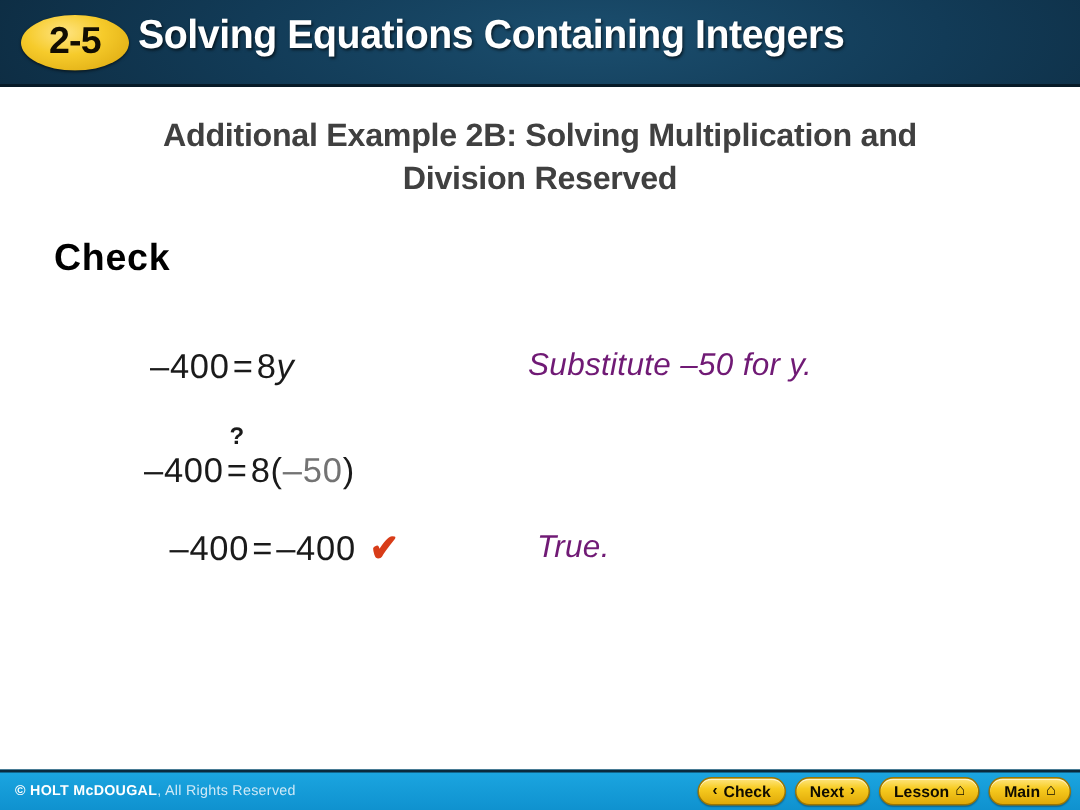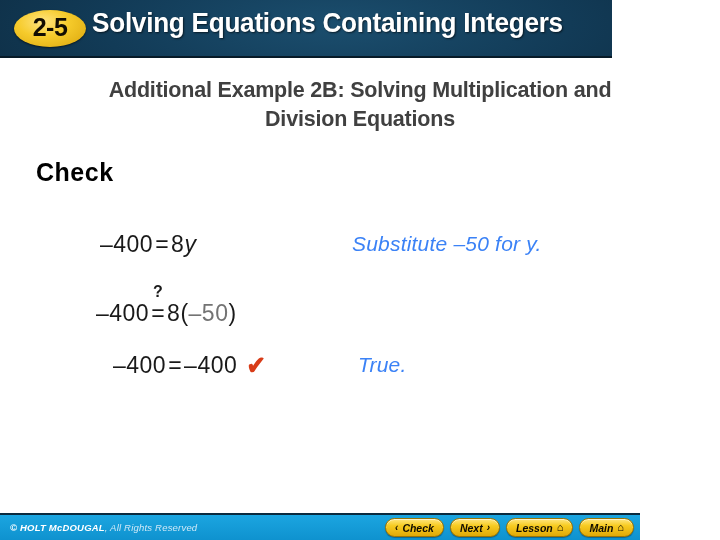--- a/index.html
+++ b/index.html
@@ -13,21 +13,21 @@
 
   #slide {
     position:relative;
     width:720px; height:540px;
     background:#ffffff;
   }
 
   
   .header {
     position:absolute; left:0; top:0;
-    width:612px; height:58px;
+    width:720px; height:58px;
     background:#0b2538;
     background-image:
       radial-gradient(ellipse 520px 150px at 55% 45%, #1b4e6e 0%, #123b57 45%, #0b2538 100%);
     border-bottom:2px solid #071a27;
     overflow:hidden;
   }
   .badge {
     position:absolute; left:14px; top:10px;
     width:72px; height:37px;
     border-radius:50%;
@@ -120,33 +120,32 @@
     margin-left:10px;
     display:inline-block;
     transform:scale(1.05,1.15);
   }
 
   .note {
     position:absolute;
     font-family:"Liberation Sans", sans-serif;
     font-style:italic;
     font-size:21px;
-    color:#3b82f6;
+    color:#701a75;
     white-space:nowrap;
     letter-spacing:0.2px;
   }
 
   
   .footer {
     position:absolute; left:0; bottom:0;
-    width:640px; height:27px;
+    width:720px; height:27px;
     background:#18a0db;
     background-image:linear-gradient(180deg,#1ba5e0 0%,#0f92cf 100%);
     border-top:2px solid #0a2a3e;
-    font-style:italic;
   }
   .copyright {
     position:absolute; left:10px; top:7px;
     font-family:"Liberation Sans", sans-serif;
     font-size:9.5px;
     letter-spacing:0.2px;
     white-space:nowrap;
   }
   .copyright .strong { font-weight:bold; color:#ffffff; }
   .copyright .light  { font-weight:normal; color:#cfe9f7; }
@@ -181,21 +180,21 @@
 
   <div class="header">
     <div class="badge">
       <span class="badge-text">2-5</span>
     </div>
     <div class="header-title">Solving Equations Containing Integers</div>
   </div>
 
   <div class="subtitle">
     <span>Additional Example 2B: Solving Multiplication and</span><br>
-    <span>Division Equations</span>
+    <span>Division Reserved</span>
   </div>
 
   <div class="check-heading">Check</div>
 
   <div class="work">
 
     <div class="eq-row" style="left:100px; top:231px;">
       <span class="eq"><span>–400</span><span class="eq-q"><span>=</span></span><span>8</span><span class="var">y</span></span>
     </div>
     <div class="note" style="left:352px; top:232px;">Substitute –50 for y.</div>

